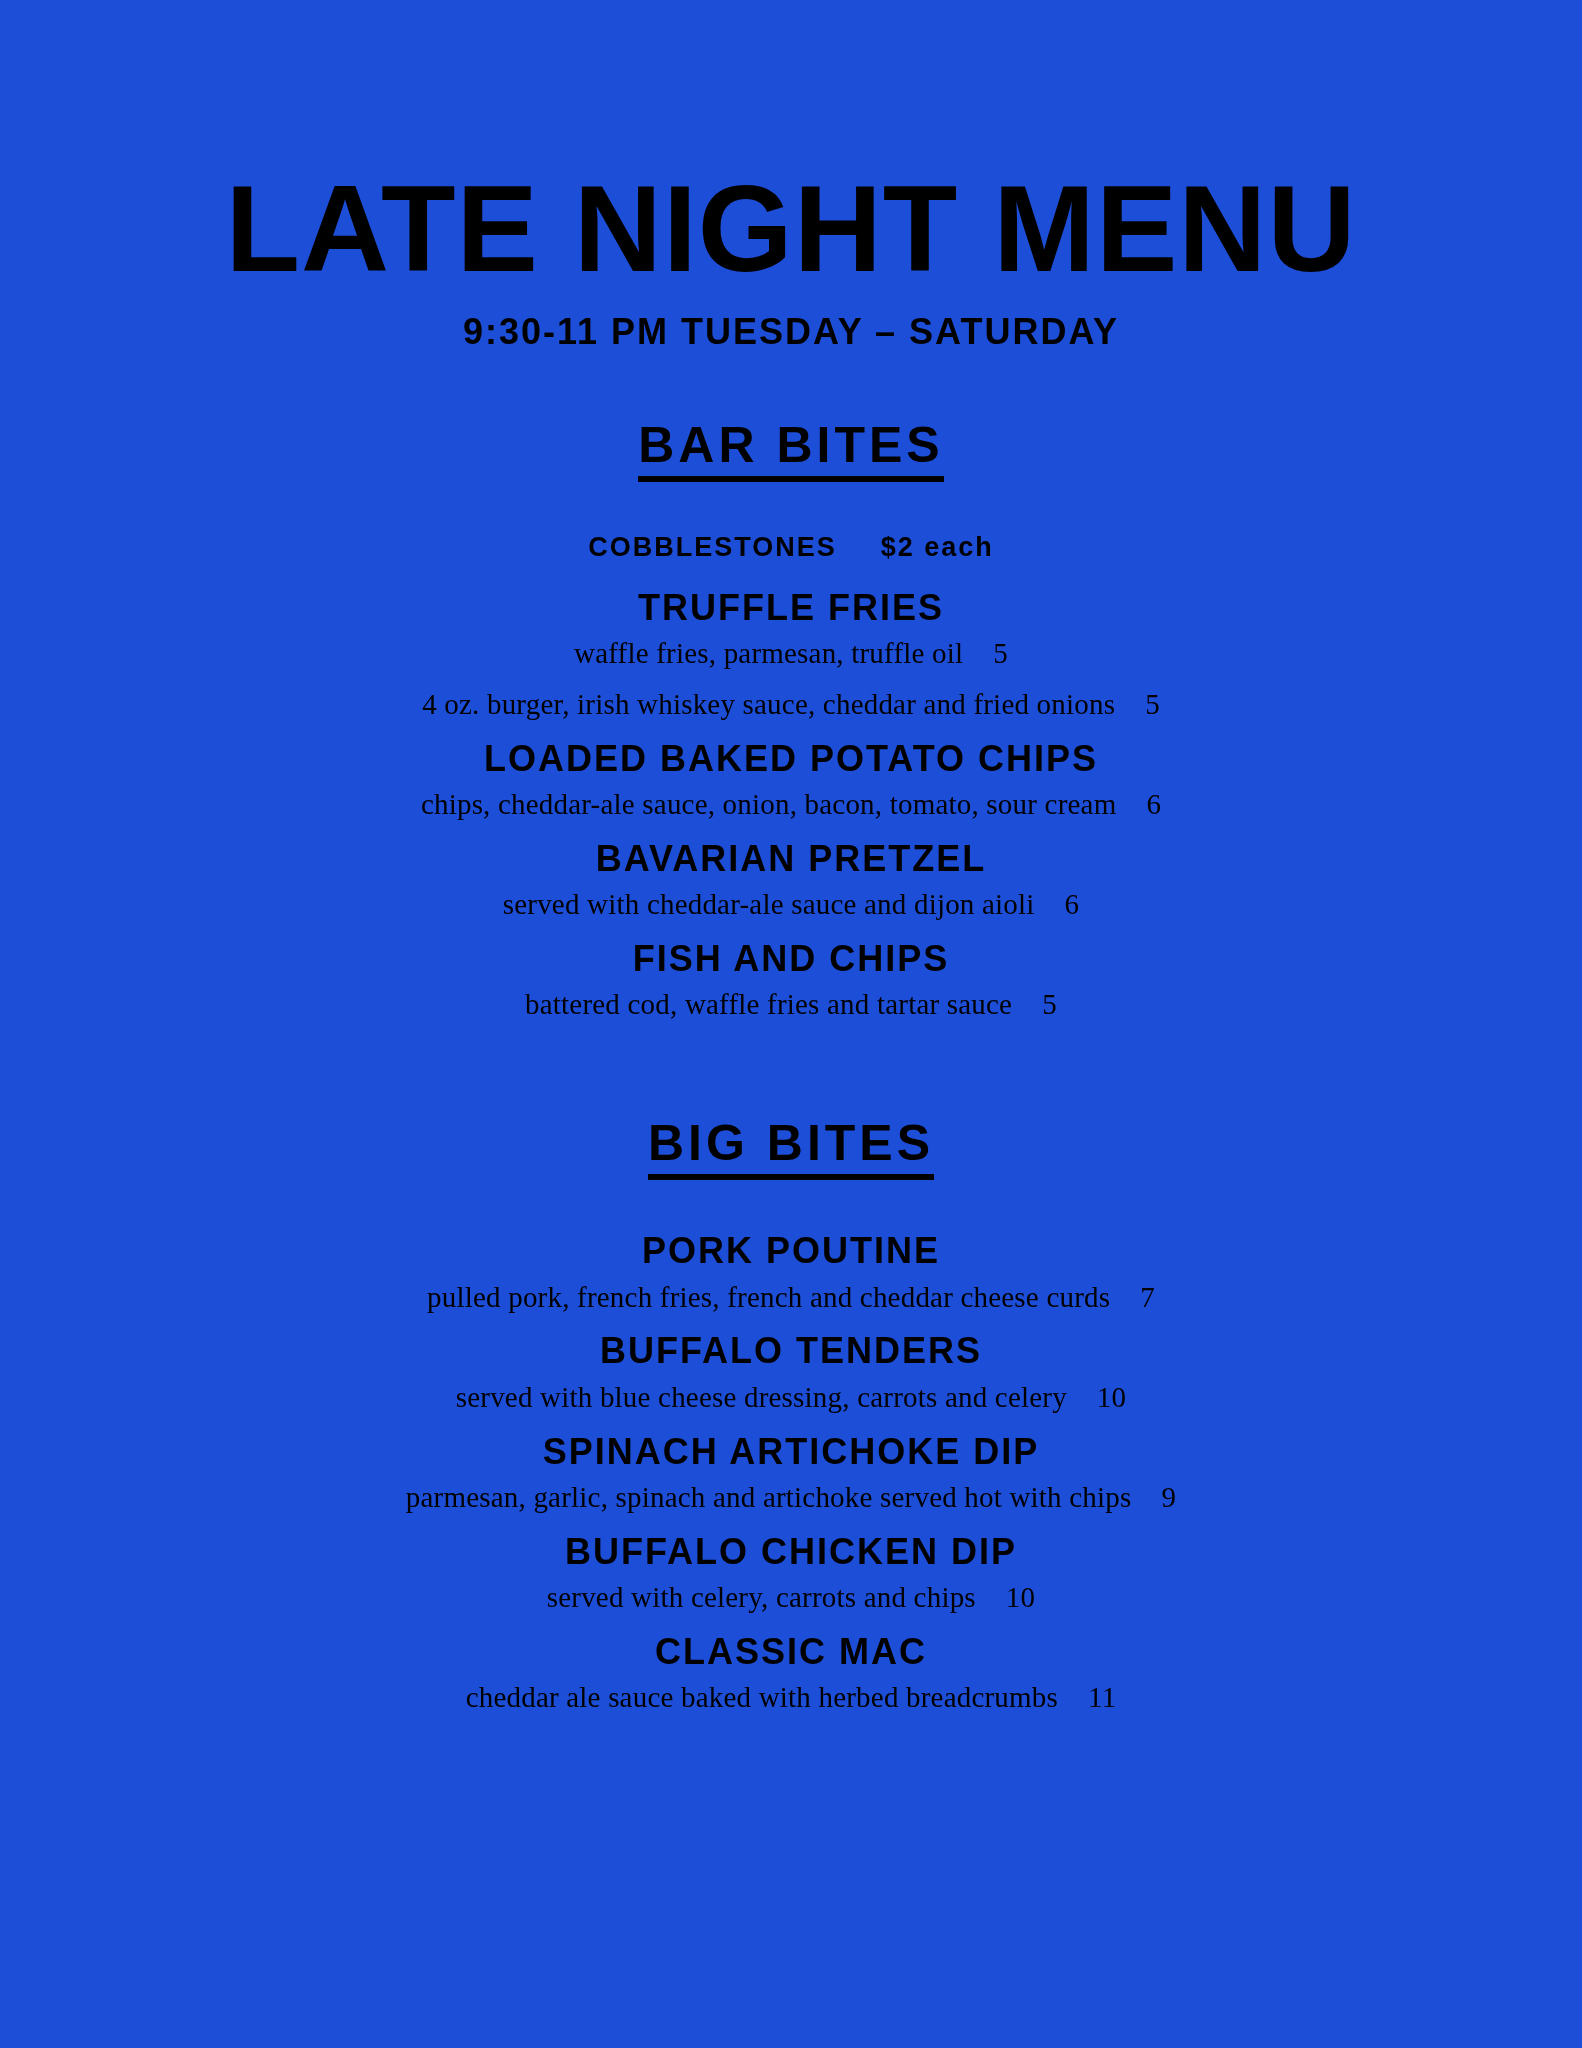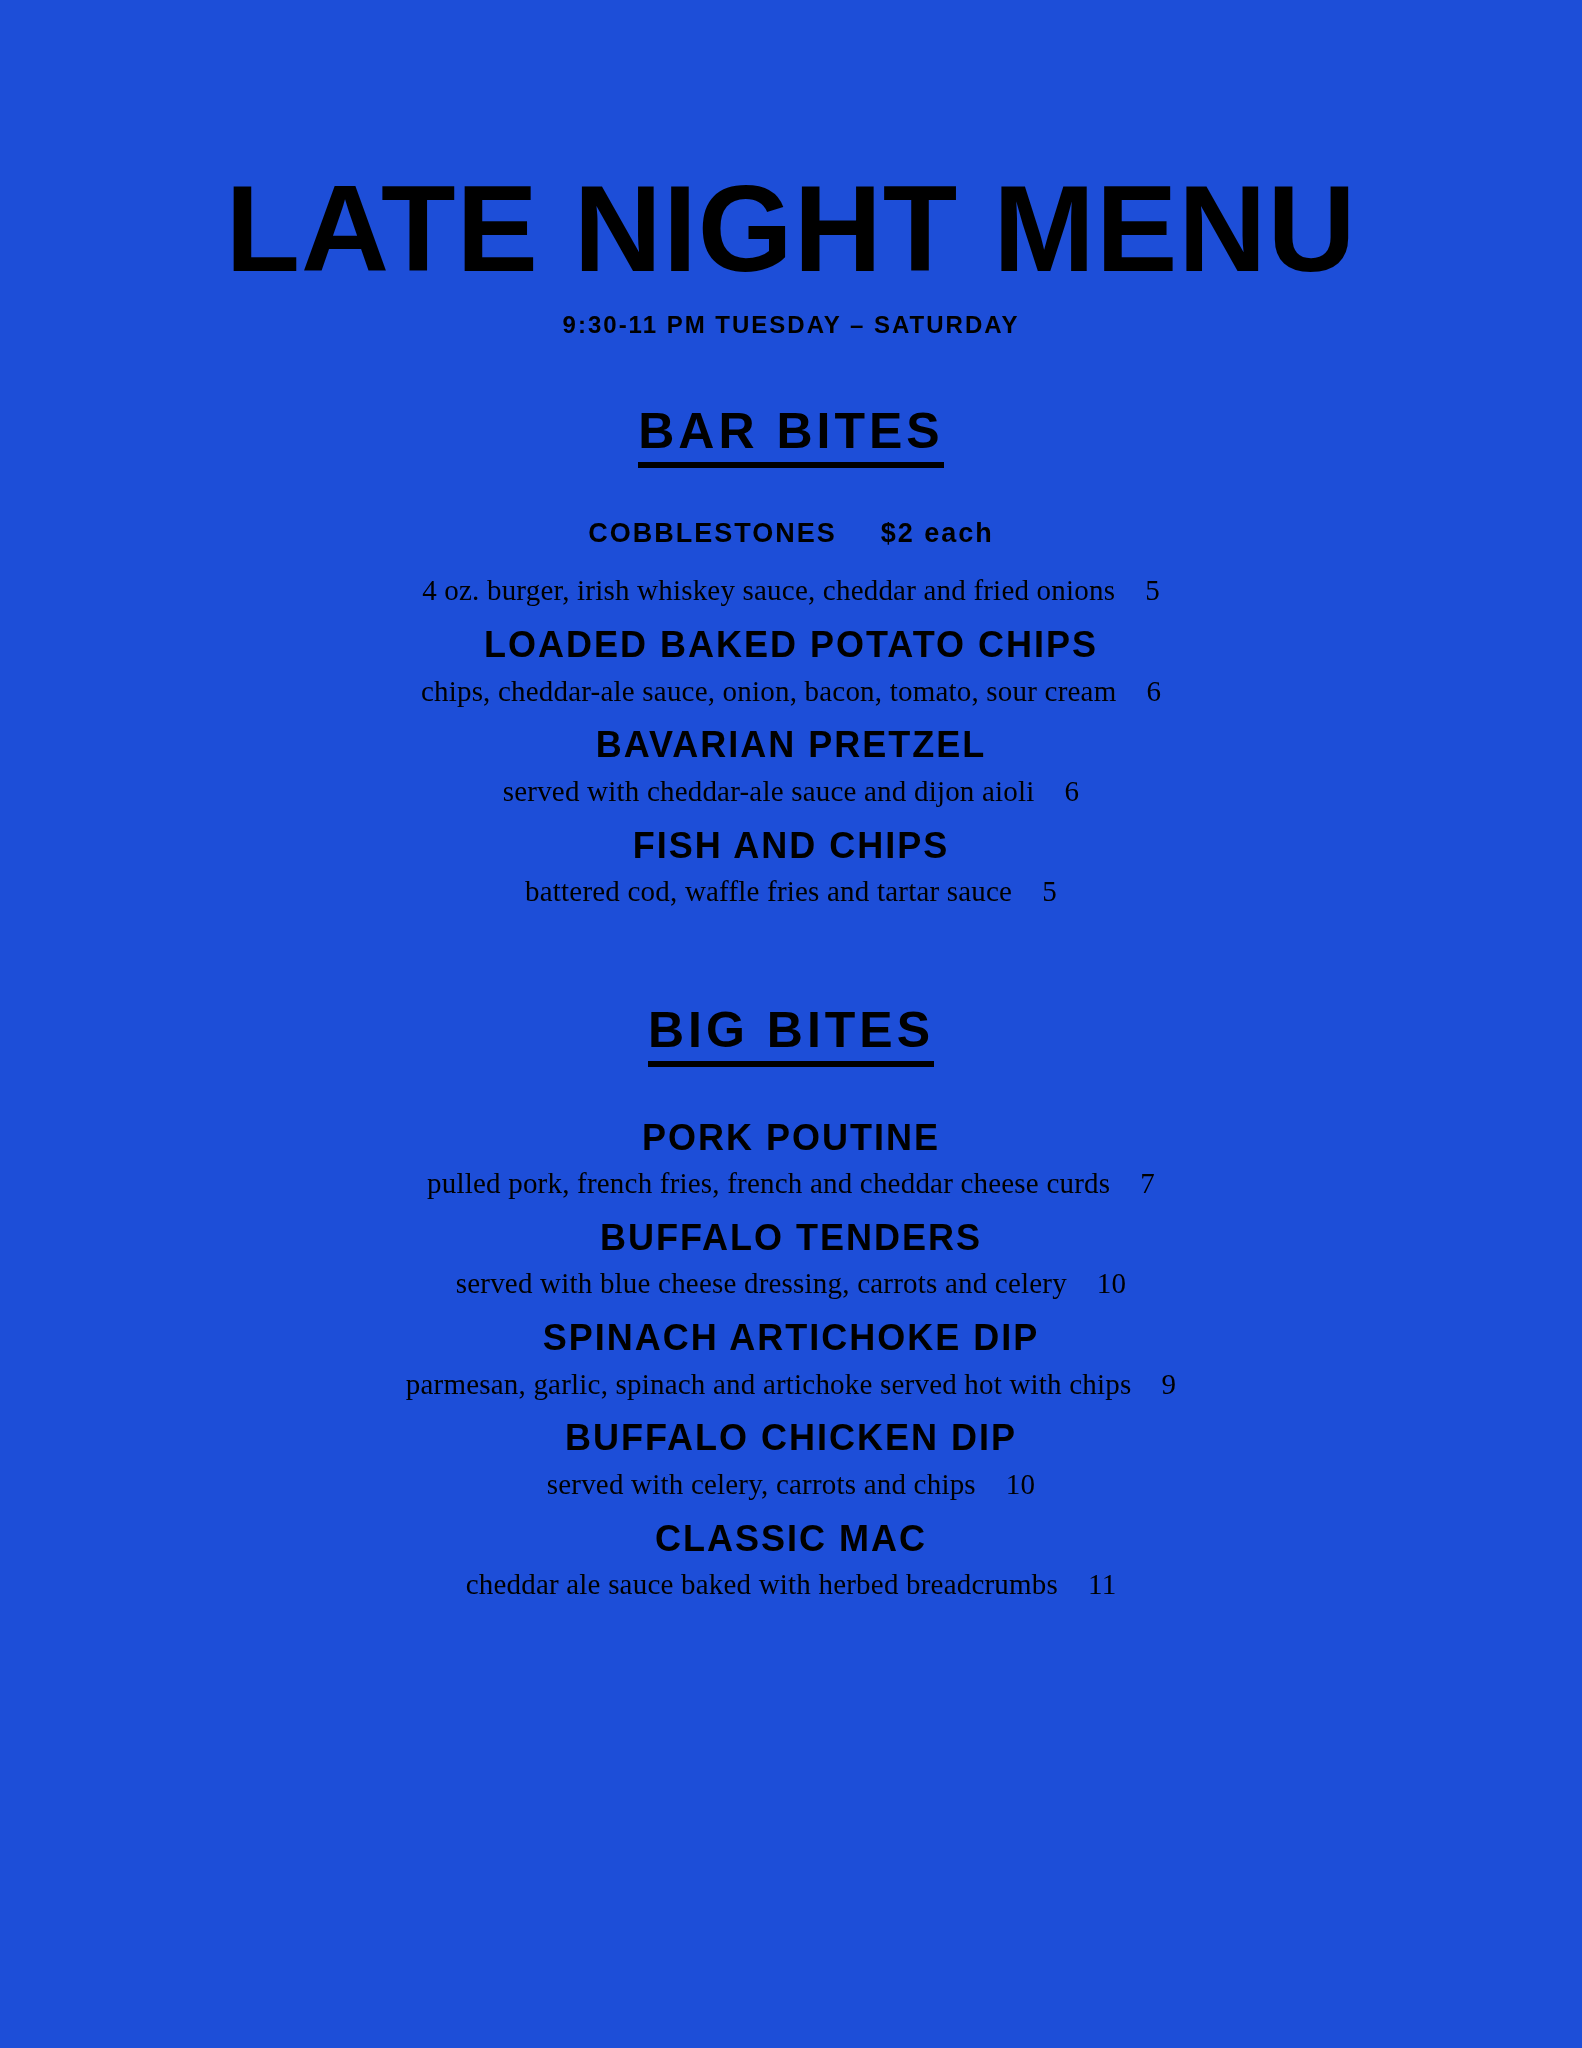--- a/index.html
+++ b/index.html
@@ -22,21 +22,21 @@
     margin: 0;
     padding-top: 168px;
     font-size: 122px;
     line-height: 1;
     font-weight: bold;
     letter-spacing: 1px;
     font-family: "Liberation Sans", sans-serif;
   }
   .menu-subtitle {
     margin: 22px 0 0 0;
-    font-size: 24px;
+    font-size: 36px;
     line-height: 1.1;
     font-weight: bold;
     letter-spacing: 2px;
     font-family: "Liberation Sans", sans-serif;
   }
   .section { margin: 12px; }
   .section-heading {
     margin: 0;
     font-size: 50px;
     line-height: 1;
@@ -91,20 +91,24 @@
 
   <div class="section section-bar-bites">
     <h2 class="section-heading"><span class="heading-text">BAR BITES</span></h2>
 
     <div class="cobblestones">
       <span>COBBLESTONES</span><span class="cobble-price">$2 each</span>
     </div>
 
     <div class="items">
 
+      <div class="item">
+        <div class="item-name">TRUFFLE FRIES</div>
+        <div class="item-desc"><span>waffle fries, parmesan, truffle oil</span><span class="price">5</span></div>
+      </div>
 
 
       <div class="item">
         <div class="item-desc"><span>4 oz. burger, irish whiskey sauce, cheddar and fried onions</span><span class="price">5</span></div>
       </div>
 
       <div class="item">
         <div class="item-name">LOADED BAKED POTATO CHIPS</div>
         <div class="item-desc"><span>chips, cheddar-ale sauce, onion, bacon, tomato, sour cream</span><span class="price">6</span></div>
       </div>

